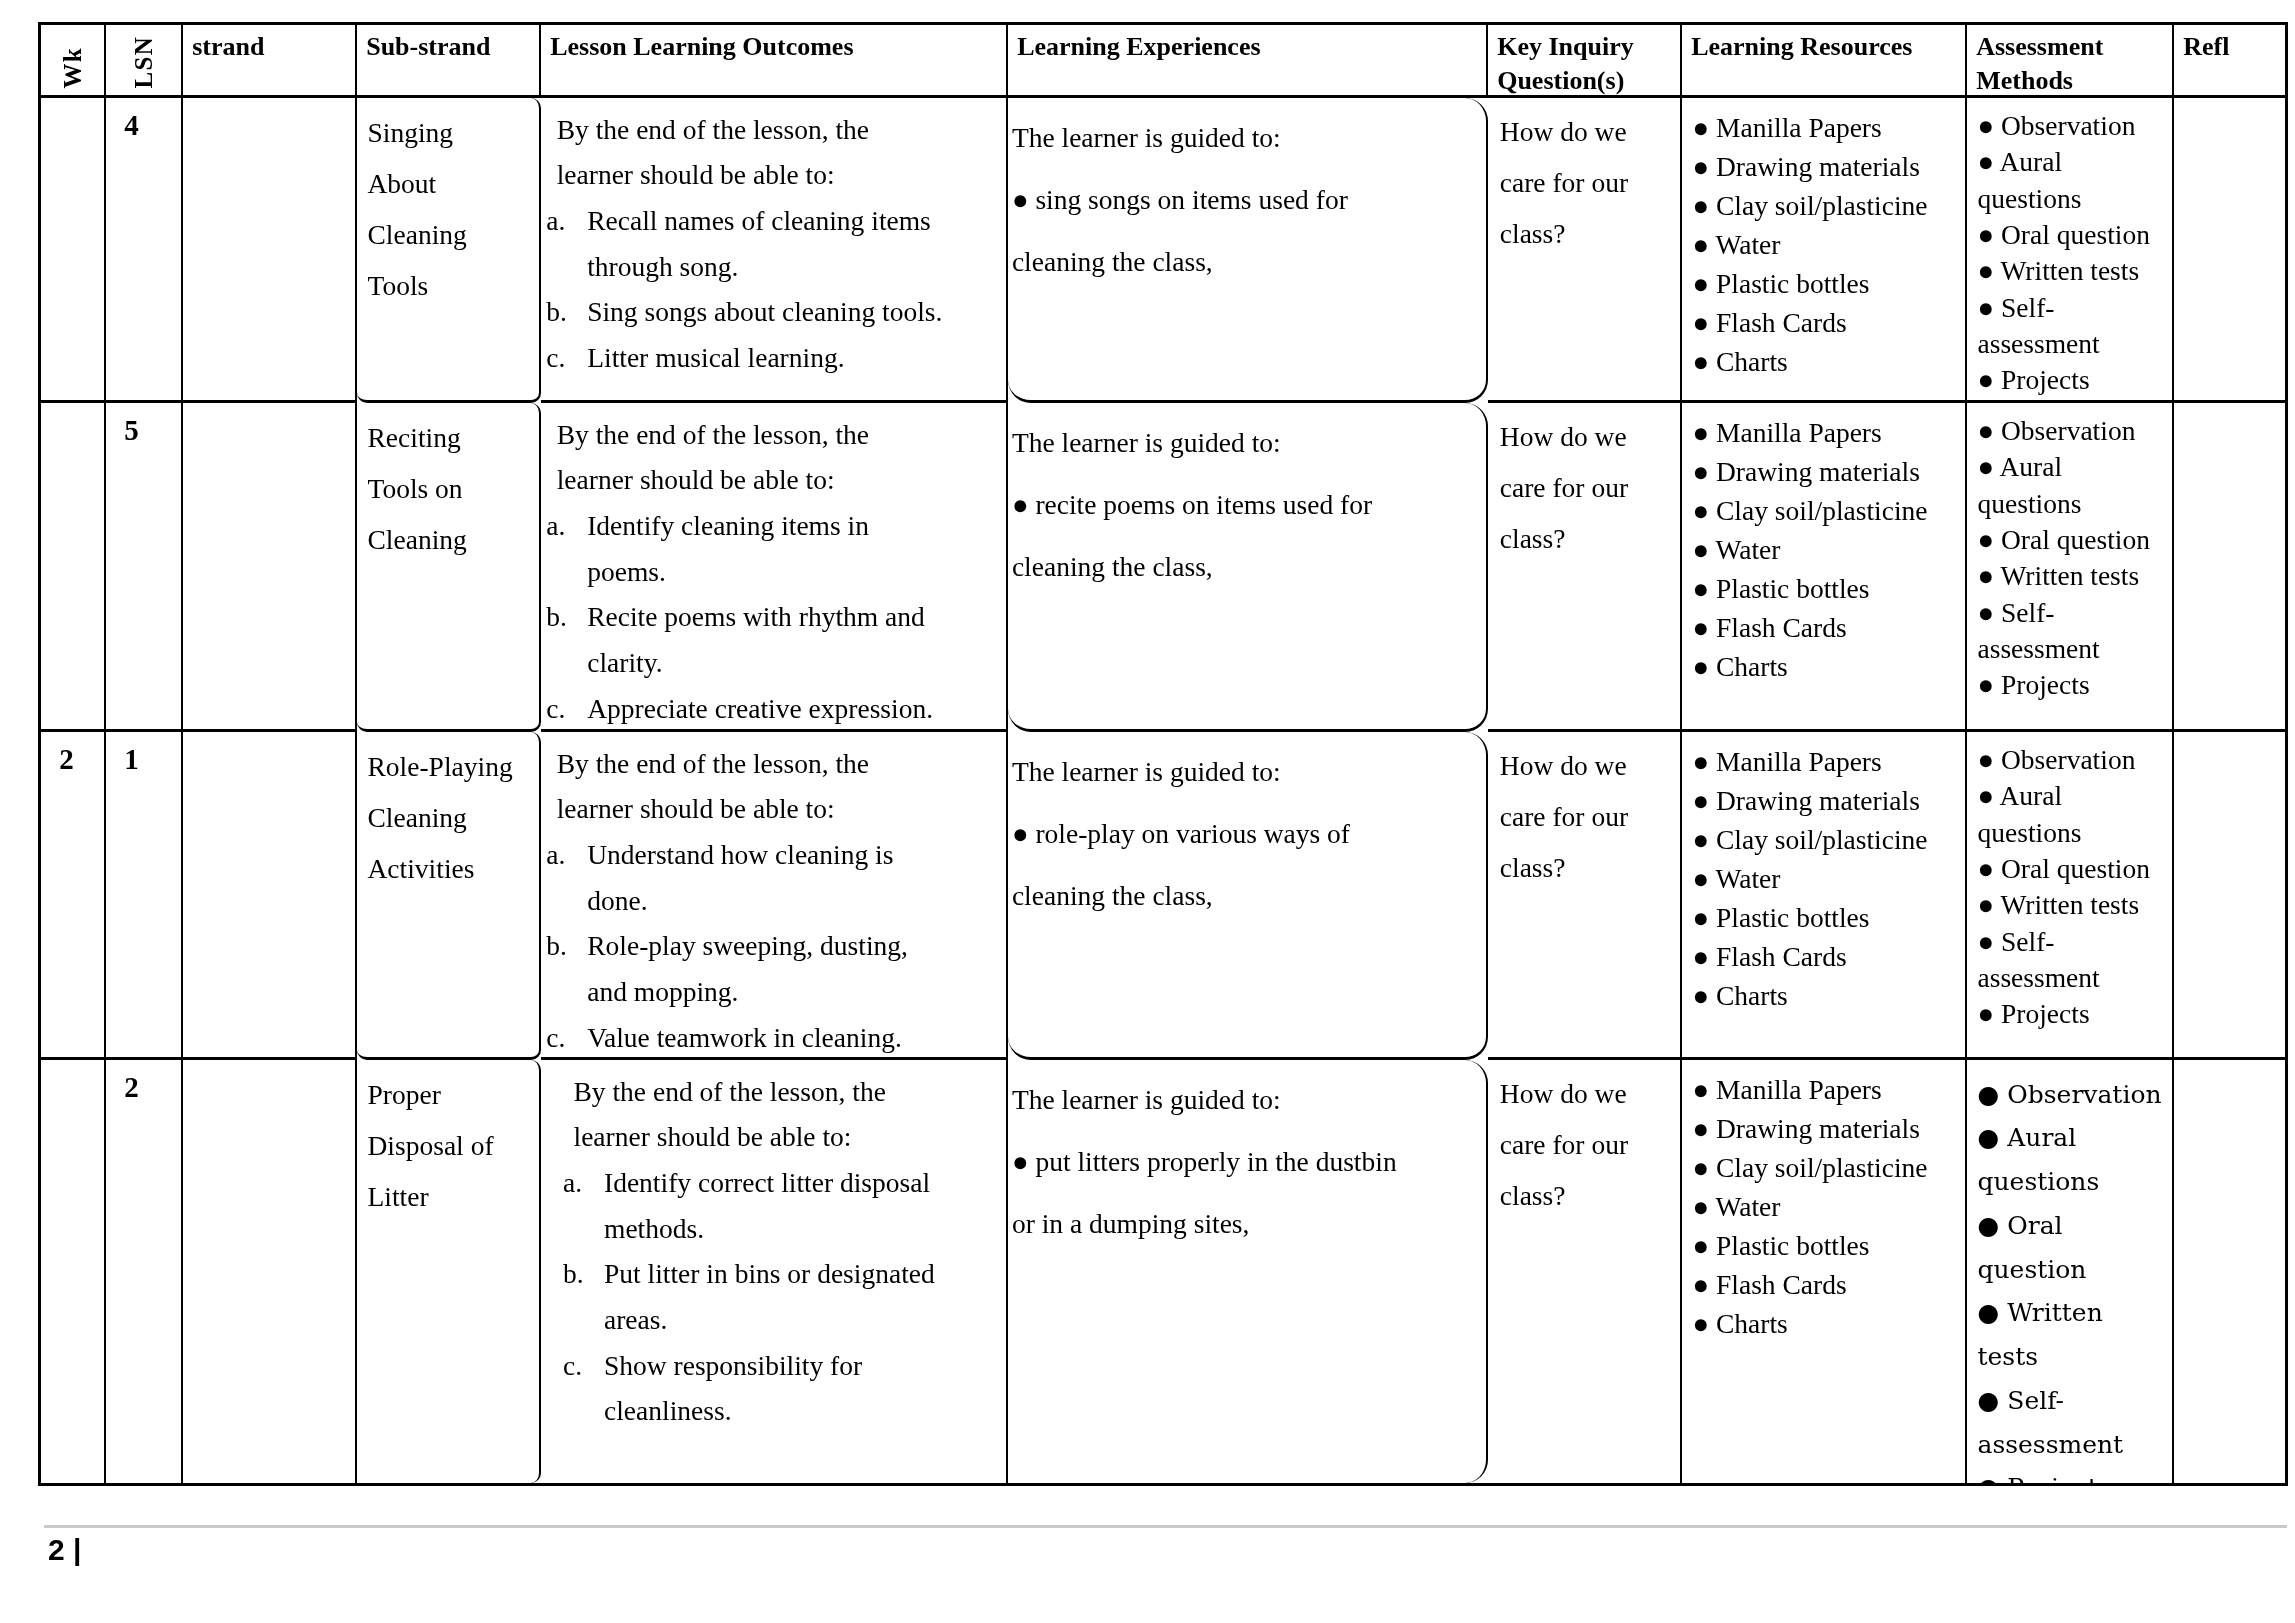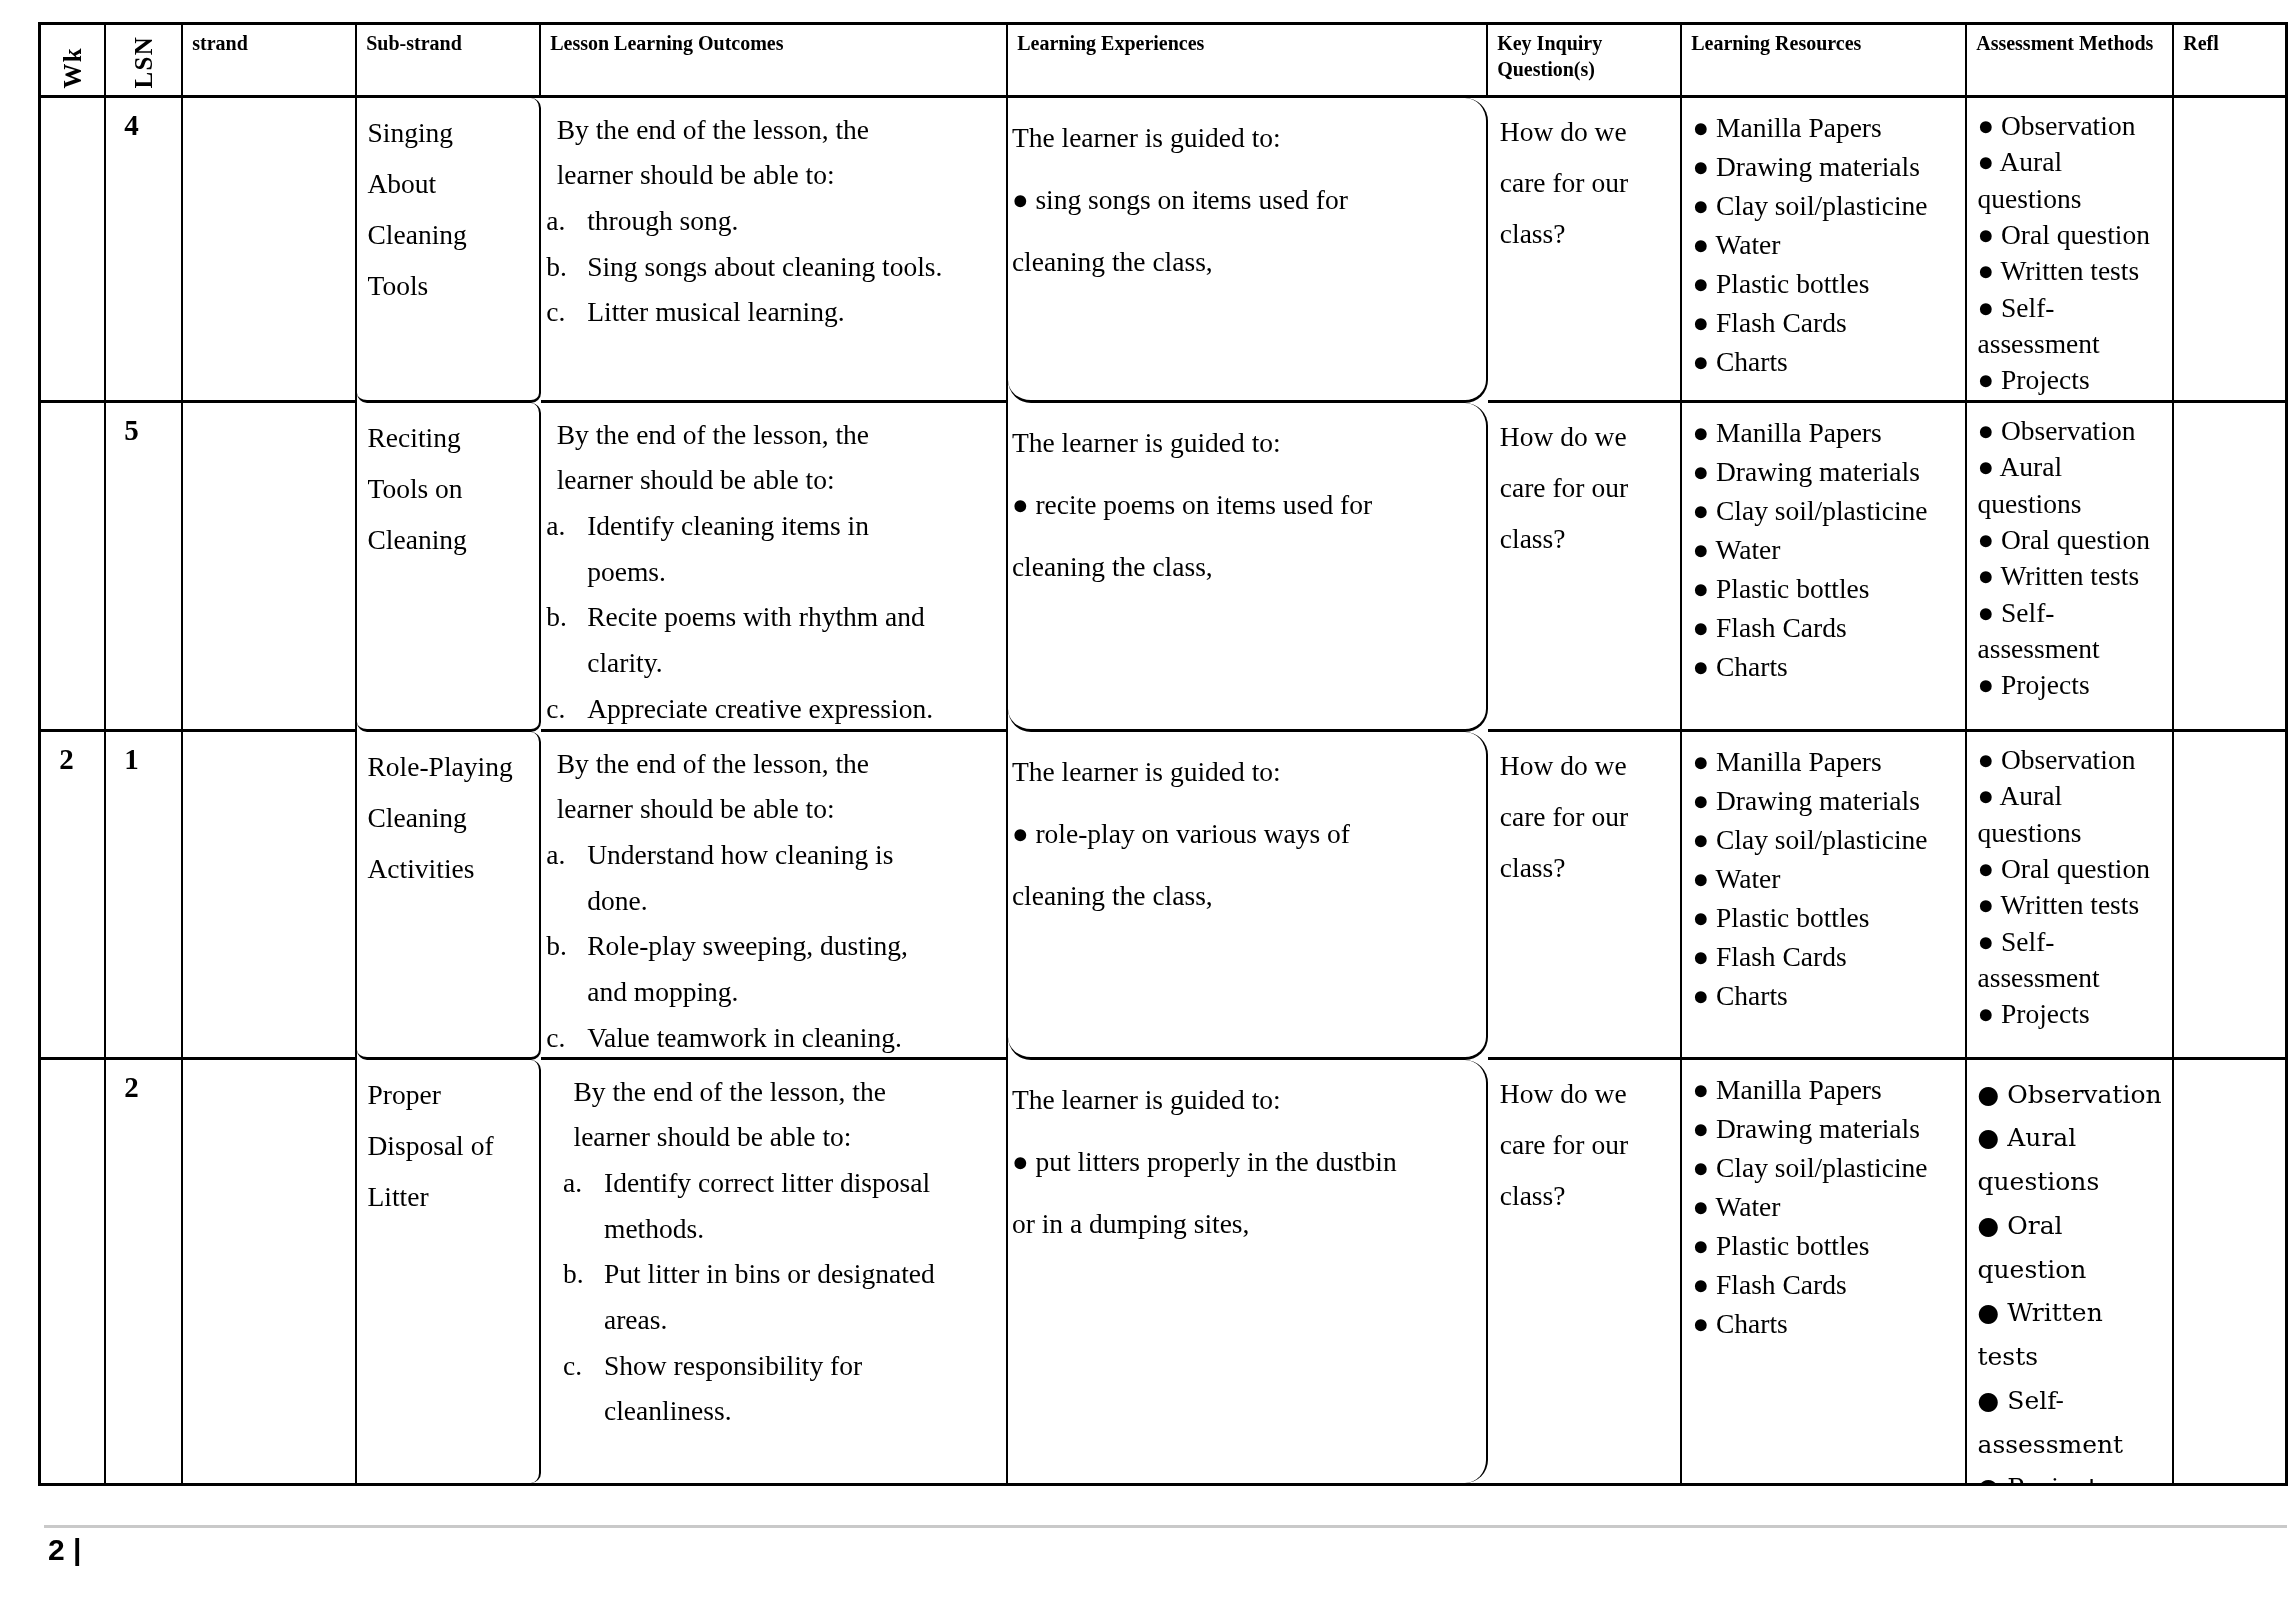--- a/index.html
+++ b/index.html
@@ -17,21 +17,21 @@
   .cell{
     border-right:2px solid #000;
     border-bottom:3.9px solid #000;
     box-sizing:border-box;
     overflow:hidden;
     font-size:27.5px;
   }
   .cell.last-col{border-right:none;}
   .cell.last-row{border-bottom:none;}
   
-  .hcell{font-weight:bold;font-size:20px;line-height:1.3;padding:5.2px 6.5px 0 9.2px;}
+  .hcell{font-weight:bold;font-size:26px;line-height:1.3;padding:5.2px 6.5px 0 9.2px;}
   .vcell{display:flex;align-items:flex-end;justify-content:center;padding-bottom:6.5px;}
   .vtext{writing-mode:vertical-rl;transform:rotate(180deg);font-weight:bold;font-size:25px;letter-spacing:1.3px;}
   
   .numcell{padding:11.8px 0 0 18.3px;}
   .num{font-weight:bold;font-size:29px;}
   .sub-cell{padding:10.5px 17px 0 10.5px;line-height:1.85;border-radius:10px;}
   .out-cell{padding:9.2px 5.2px 0 5.2px;line-height:1.66;}
   .out-cell .intro{margin-left:10.5px;}
   .out-pad{padding-left:22px;}
   .item{display:flex;}
@@ -76,20 +76,21 @@
       <div>Tools</div>
     </div>
   <div class="cell out-cell">
     <div class="intro">
         <div>By the end of the lesson, the</div>
         <div>learner should be able to:</div>
       </div>
     <div class="item">
         <span class="m">a.</span>
         <div class="t">
+          <div>Recall names of cleaning items</div>
           <div>through song.</div>
         </div>
       </div>
     <div class="item">
         <span class="m">b.</span>
         <div class="t">
           <div>Sing songs about cleaning tools.</div>
         </div>
       </div>
     <div class="item">

